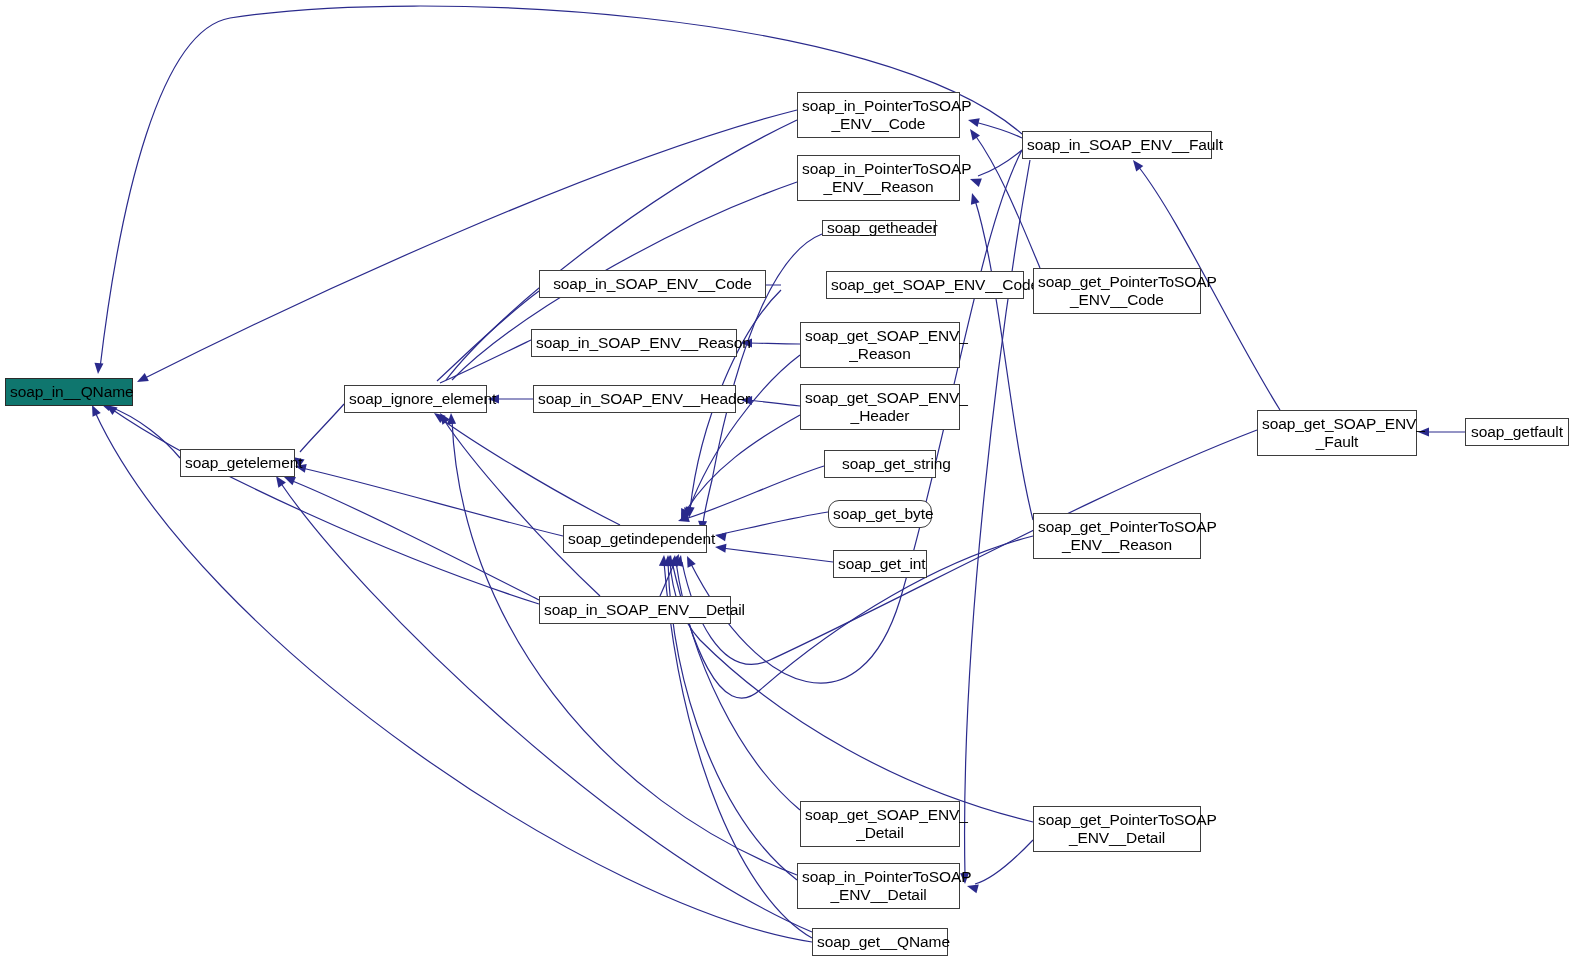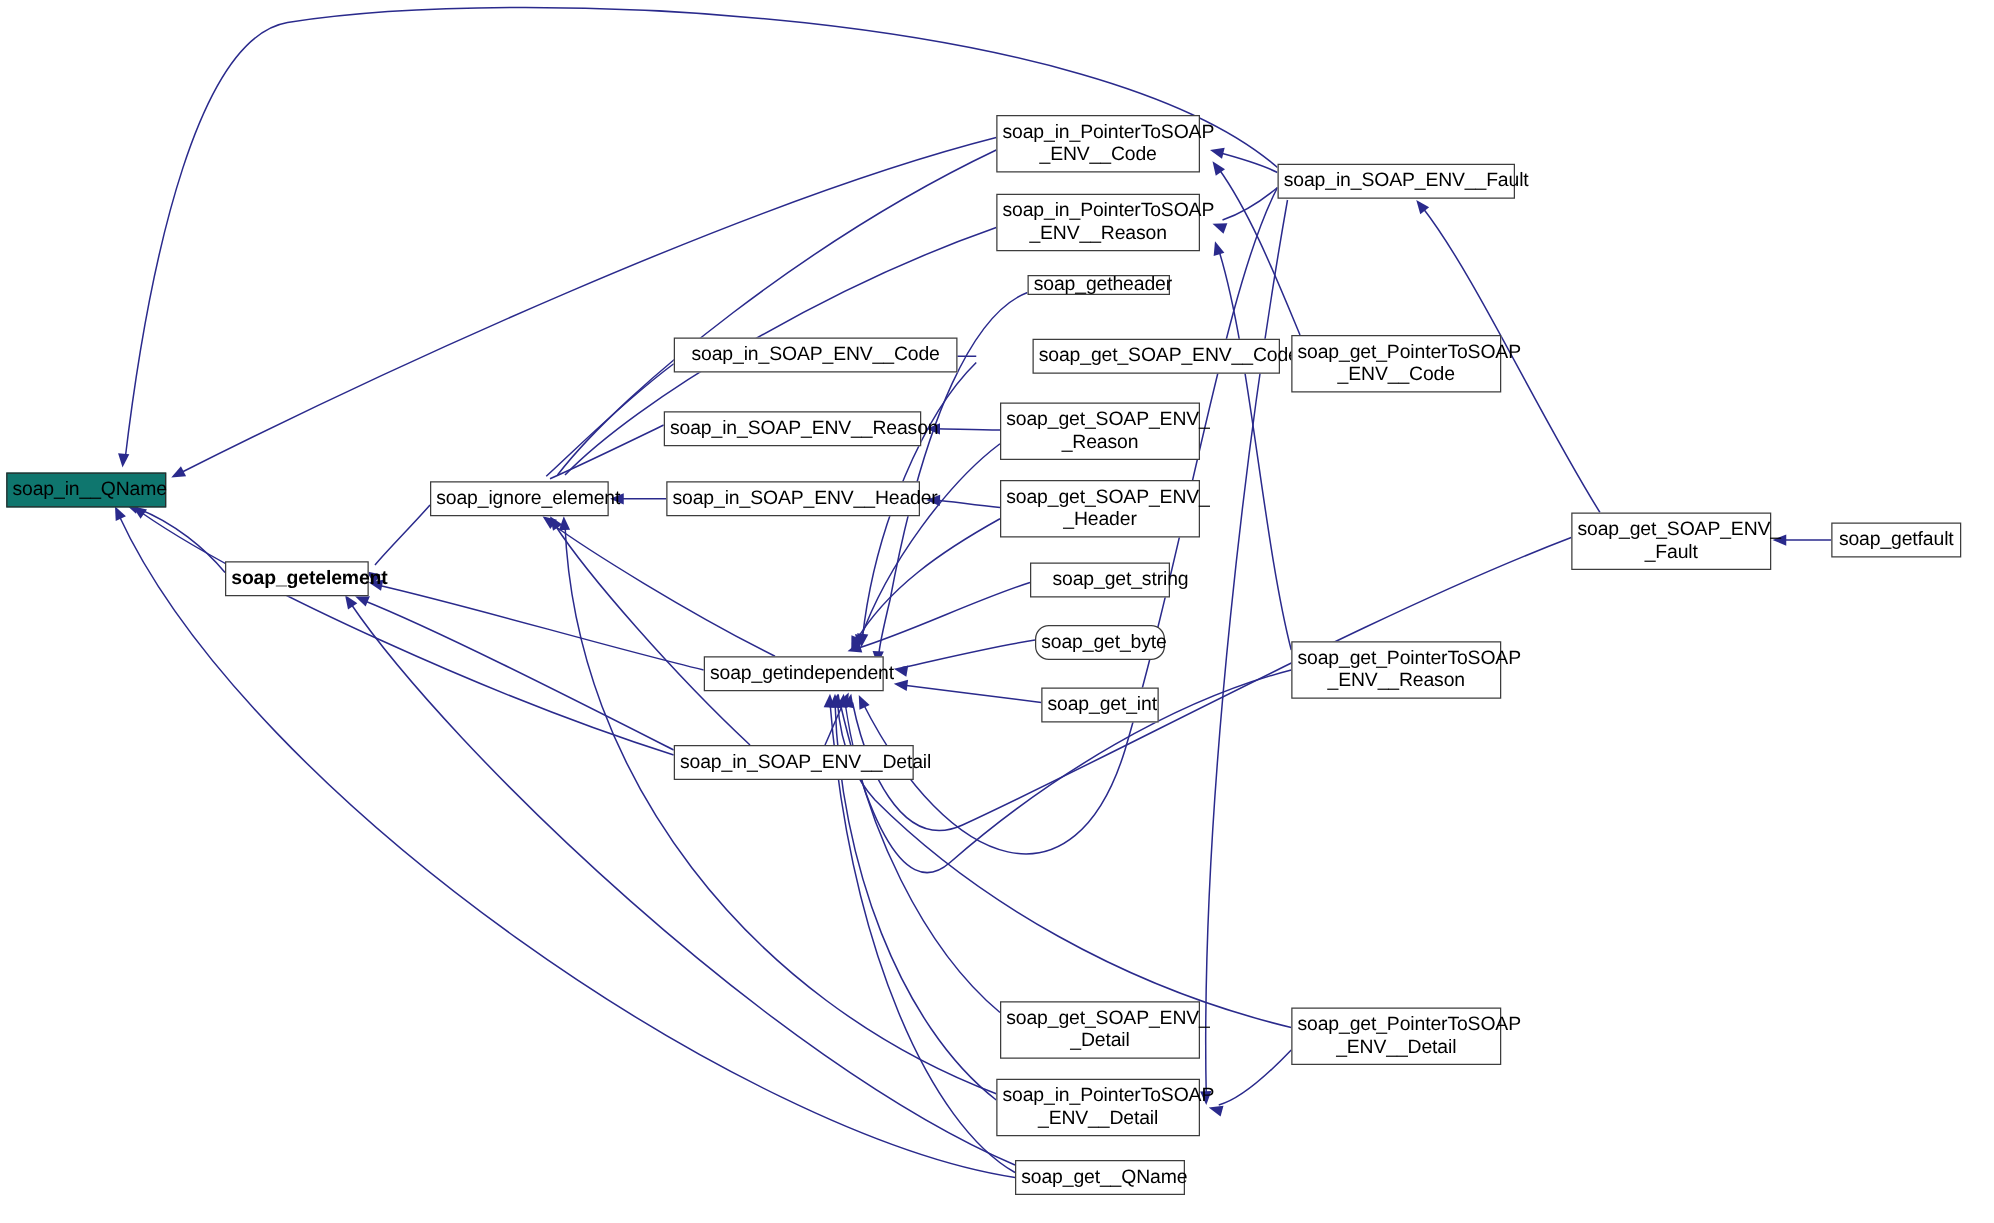--- a/index.html
+++ b/index.html
@@ -223,21 +223,21 @@
       <g>
         <path d="M1280,410 C1230,330 1180,220 1138,166" fill="none" stroke="#2a2a8c" stroke-width="1.2"></path>
         <polygon points="0,0 -11,-4.5 -11,4.5" fill="#2a2a8c" transform="translate(1133,160) rotate(232)"></polygon>
       </g>
       <g>
         <path d="M1465,432 C1450,432 1435,432 1425,432" fill="none" stroke="#2a2a8c" stroke-width="1.2"></path>
         <polygon points="0,0 -11,-4.5 -11,4.5" fill="#2a2a8c" transform="translate(1418,432) rotate(180)"></polygon>
       </g>
     </svg>
 <div class="node filled" style="left: 5px; top: 378px; width: 128px; height: 28px;"><span class="lbl">soap_in__QName</span></div>
-    <div class="node" style="left: 180px; top: 449px; width: 115px; height: 28px; font-weight: bold;"><span class="lbl">soap_getelement</span></div>
+    <div class="node" style="left: 180px; top: 449px; width: 115px; height: 28px;"><span class="lbl">soap_getelement</span></div>
     <div class="node" style="left: 344px; top: 385px; width: 143px; height: 28px;"><span class="lbl">soap_ignore_element</span></div>
     <div class="node" style="left: 539px; top: 270px; width: 227px; height: 28px;"><span class="lbl">soap_in_SOAP_ENV__Code</span></div>
     <div class="node" style="left: 531px; top: 329px; width: 206px; height: 28px;"><span class="lbl">soap_in_SOAP_ENV__Reason</span></div>
     <div class="node" style="left: 533px; top: 385px; width: 203px; height: 28px;"><span class="lbl">soap_in_SOAP_ENV__Header</span></div>
     <div class="node" style="left: 563px; top: 525px; width: 144px; height: 28px;"><span class="lbl">soap_getindependent</span></div>
     <div class="node" style="left: 539px; top: 596px; width: 192px; height: 28px;"><span class="lbl">soap_in_SOAP_ENV__Detail</span></div>
     <div class="node" style="left: 797px; top: 92px; width: 163px; height: 46px;"><span class="lbl">soap_in_PointerToSOAP
 _ENV__Code</span></div>
     <div class="node" style="left: 797px; top: 155px; width: 163px; height: 46px;"><span class="lbl">soap_in_PointerToSOAP
 _ENV__Reason</span></div>

